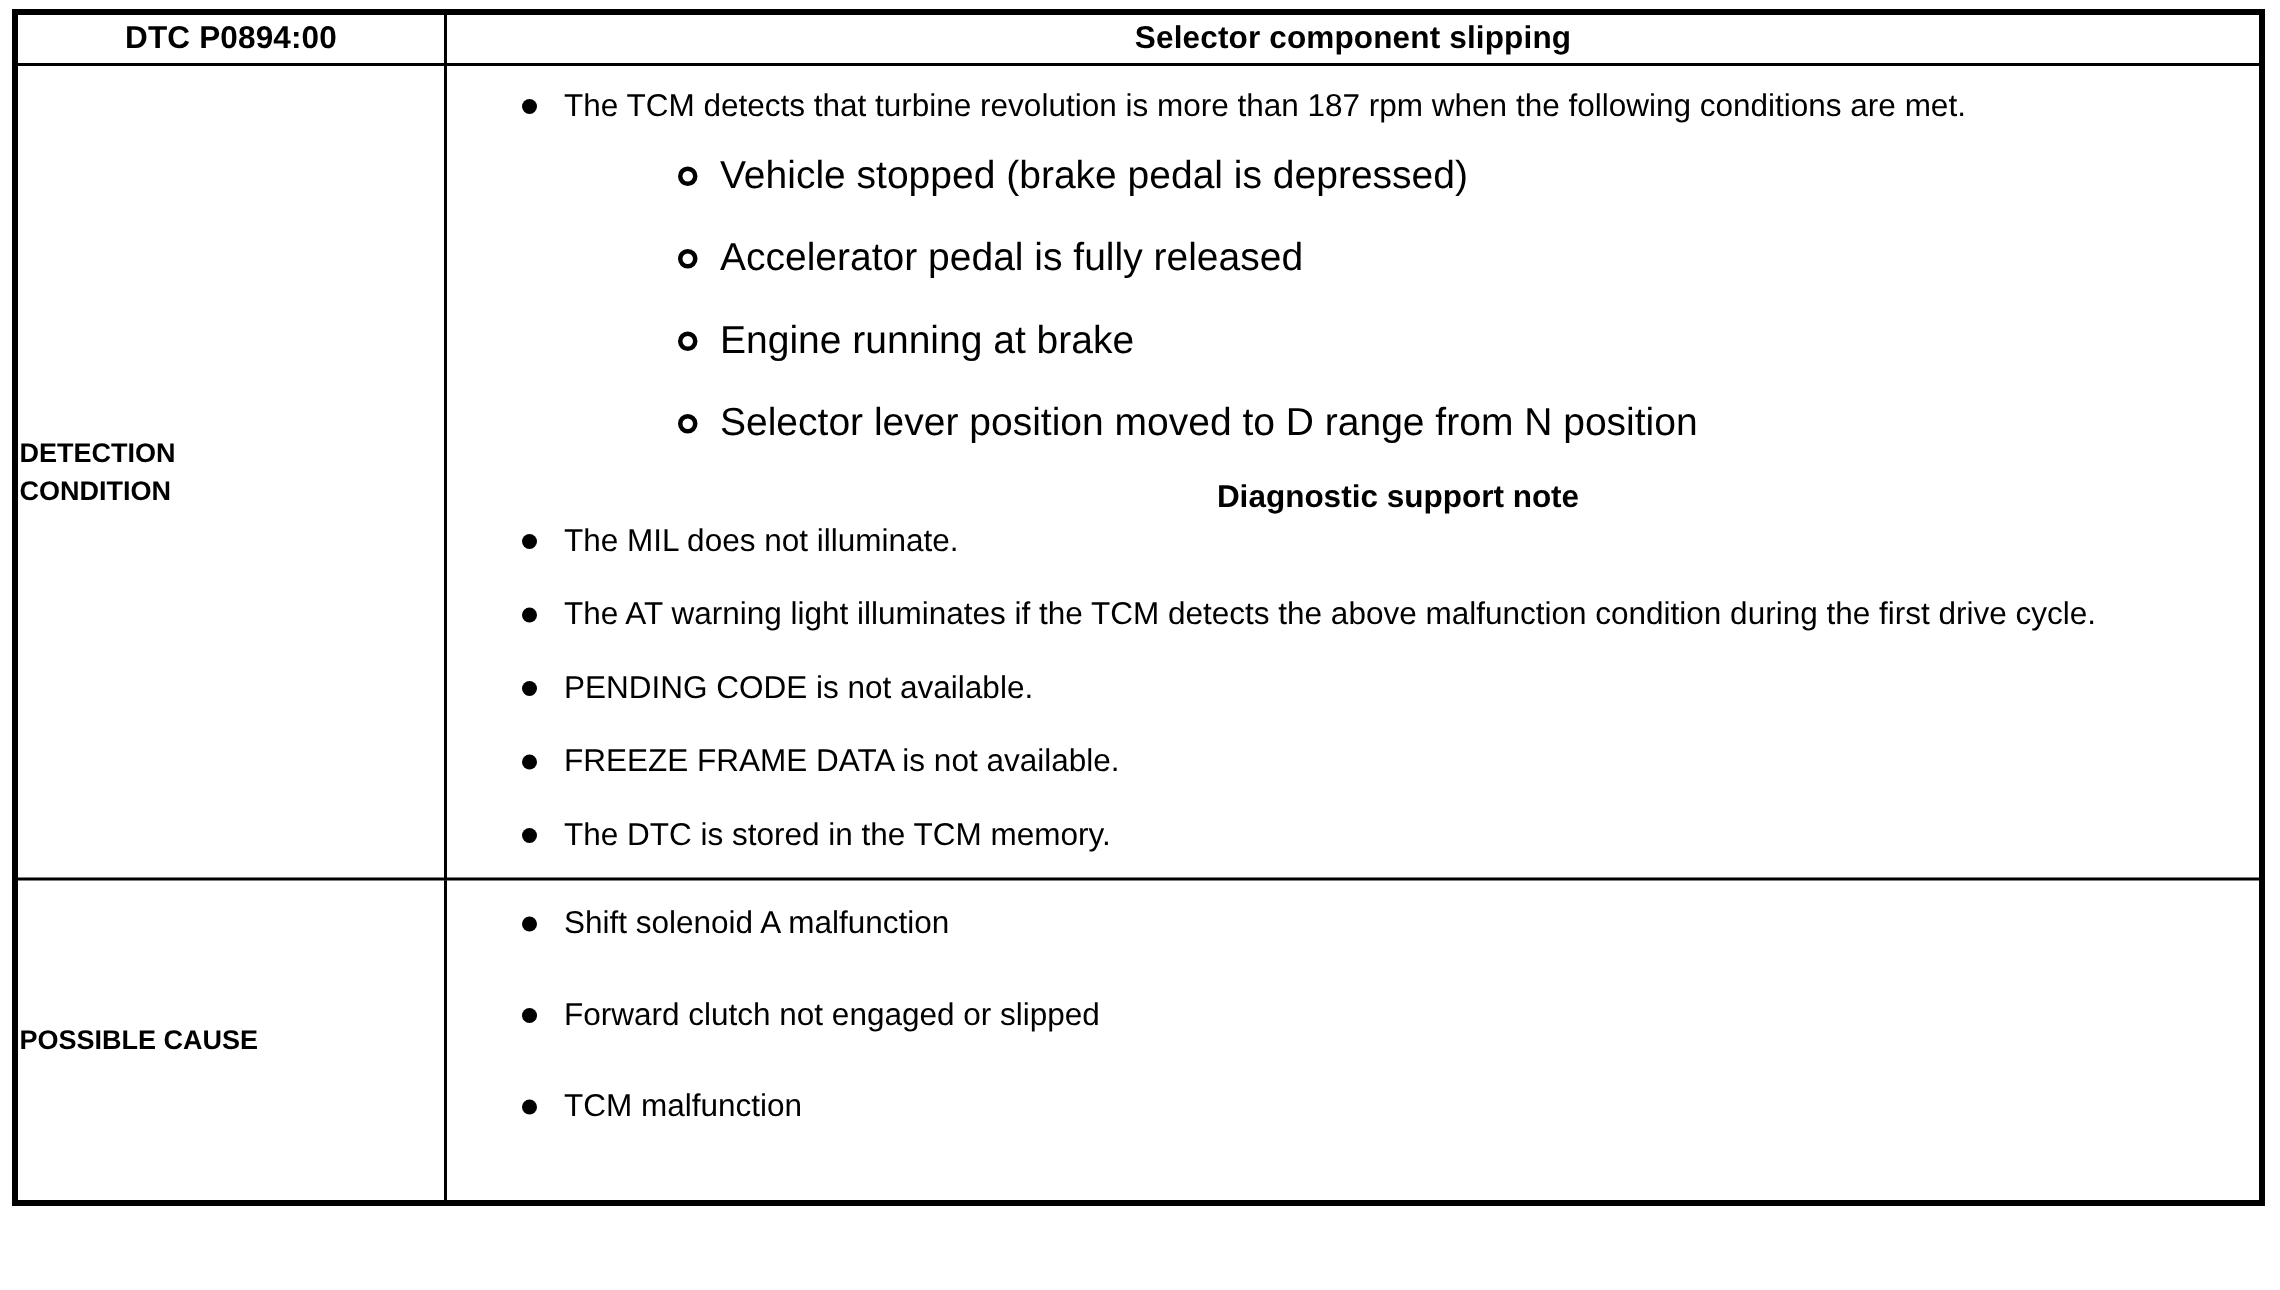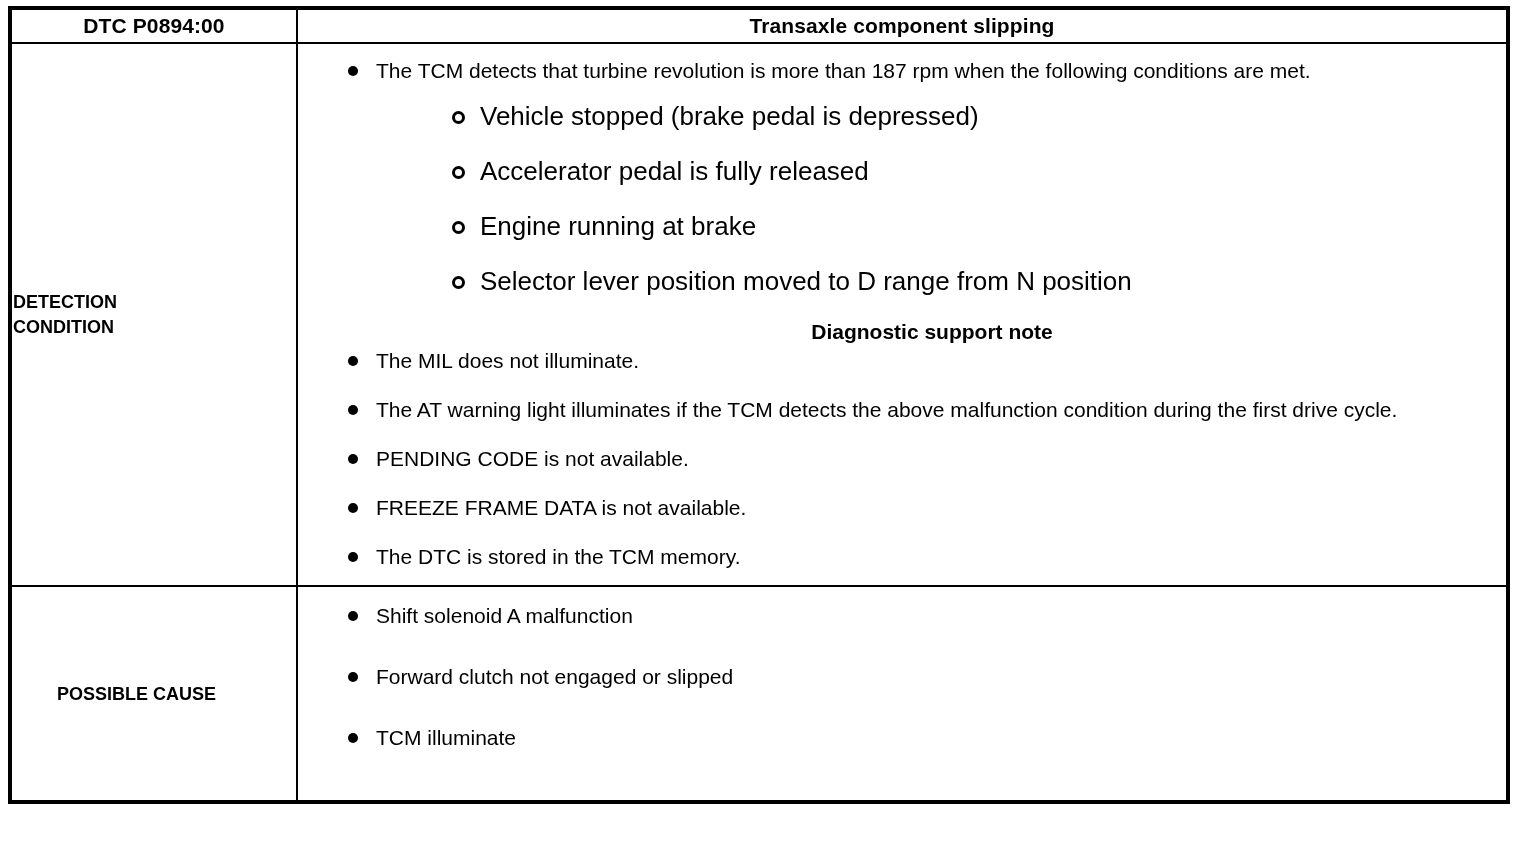--- a/index.html
+++ b/index.html
@@ -59,21 +59,21 @@
     font-size: 18px;
     line-height: 25px;
   }
   .label-text {
     position: absolute;
     left: 1px;
     transform: translateY(-50%);
     white-space: pre-line;
   }
   .label-cell.detection .label-text { top: 50%; }
-  .label-cell.cause .label-text     { top: 50%; padding-left: 44px; }
+  .label-cell.cause .label-text     { top: 50%; }
 
   
   .content-cell {
     padding: 0;
   }
   .content-inner {
     padding: 12px 18px 14px 40px;
   }
 
   
@@ -145,21 +145,21 @@
 
   <table class="dtc-table">
     <colgroup>
       <col class="col-label">
       <col>
     </colgroup>
     <tbody>
 
       <tr>
         <td class="hdr-code">DTC P0894:00</td>
-        <td class="hdr-title">Transaxle component slipping</td>
+        <td class="hdr-title">Selector component slipping</td>
       </tr>
 
       <tr>
         <td class="label-cell detection">
           <div class="label-text">DETECTION
 CONDITION</div>
         </td>
         <td class="content-cell">
           <div class="content-inner detection-inner">
 
@@ -228,21 +228,21 @@
               <li>
                 <span class="dot"></span>
                 <span>Shift solenoid A malfunction</span>
               </li>
               <li>
                 <span class="dot"></span>
                 <span>Forward clutch not engaged or slipped</span>
               </li>
               <li>
                 <span class="dot"></span>
-                <span>TCM illuminate</span>
+                <span>TCM malfunction</span>
               </li>
             </ul>
           </div>
         </td>
       </tr>
 
     </tbody>
   </table>
 
 </div>

